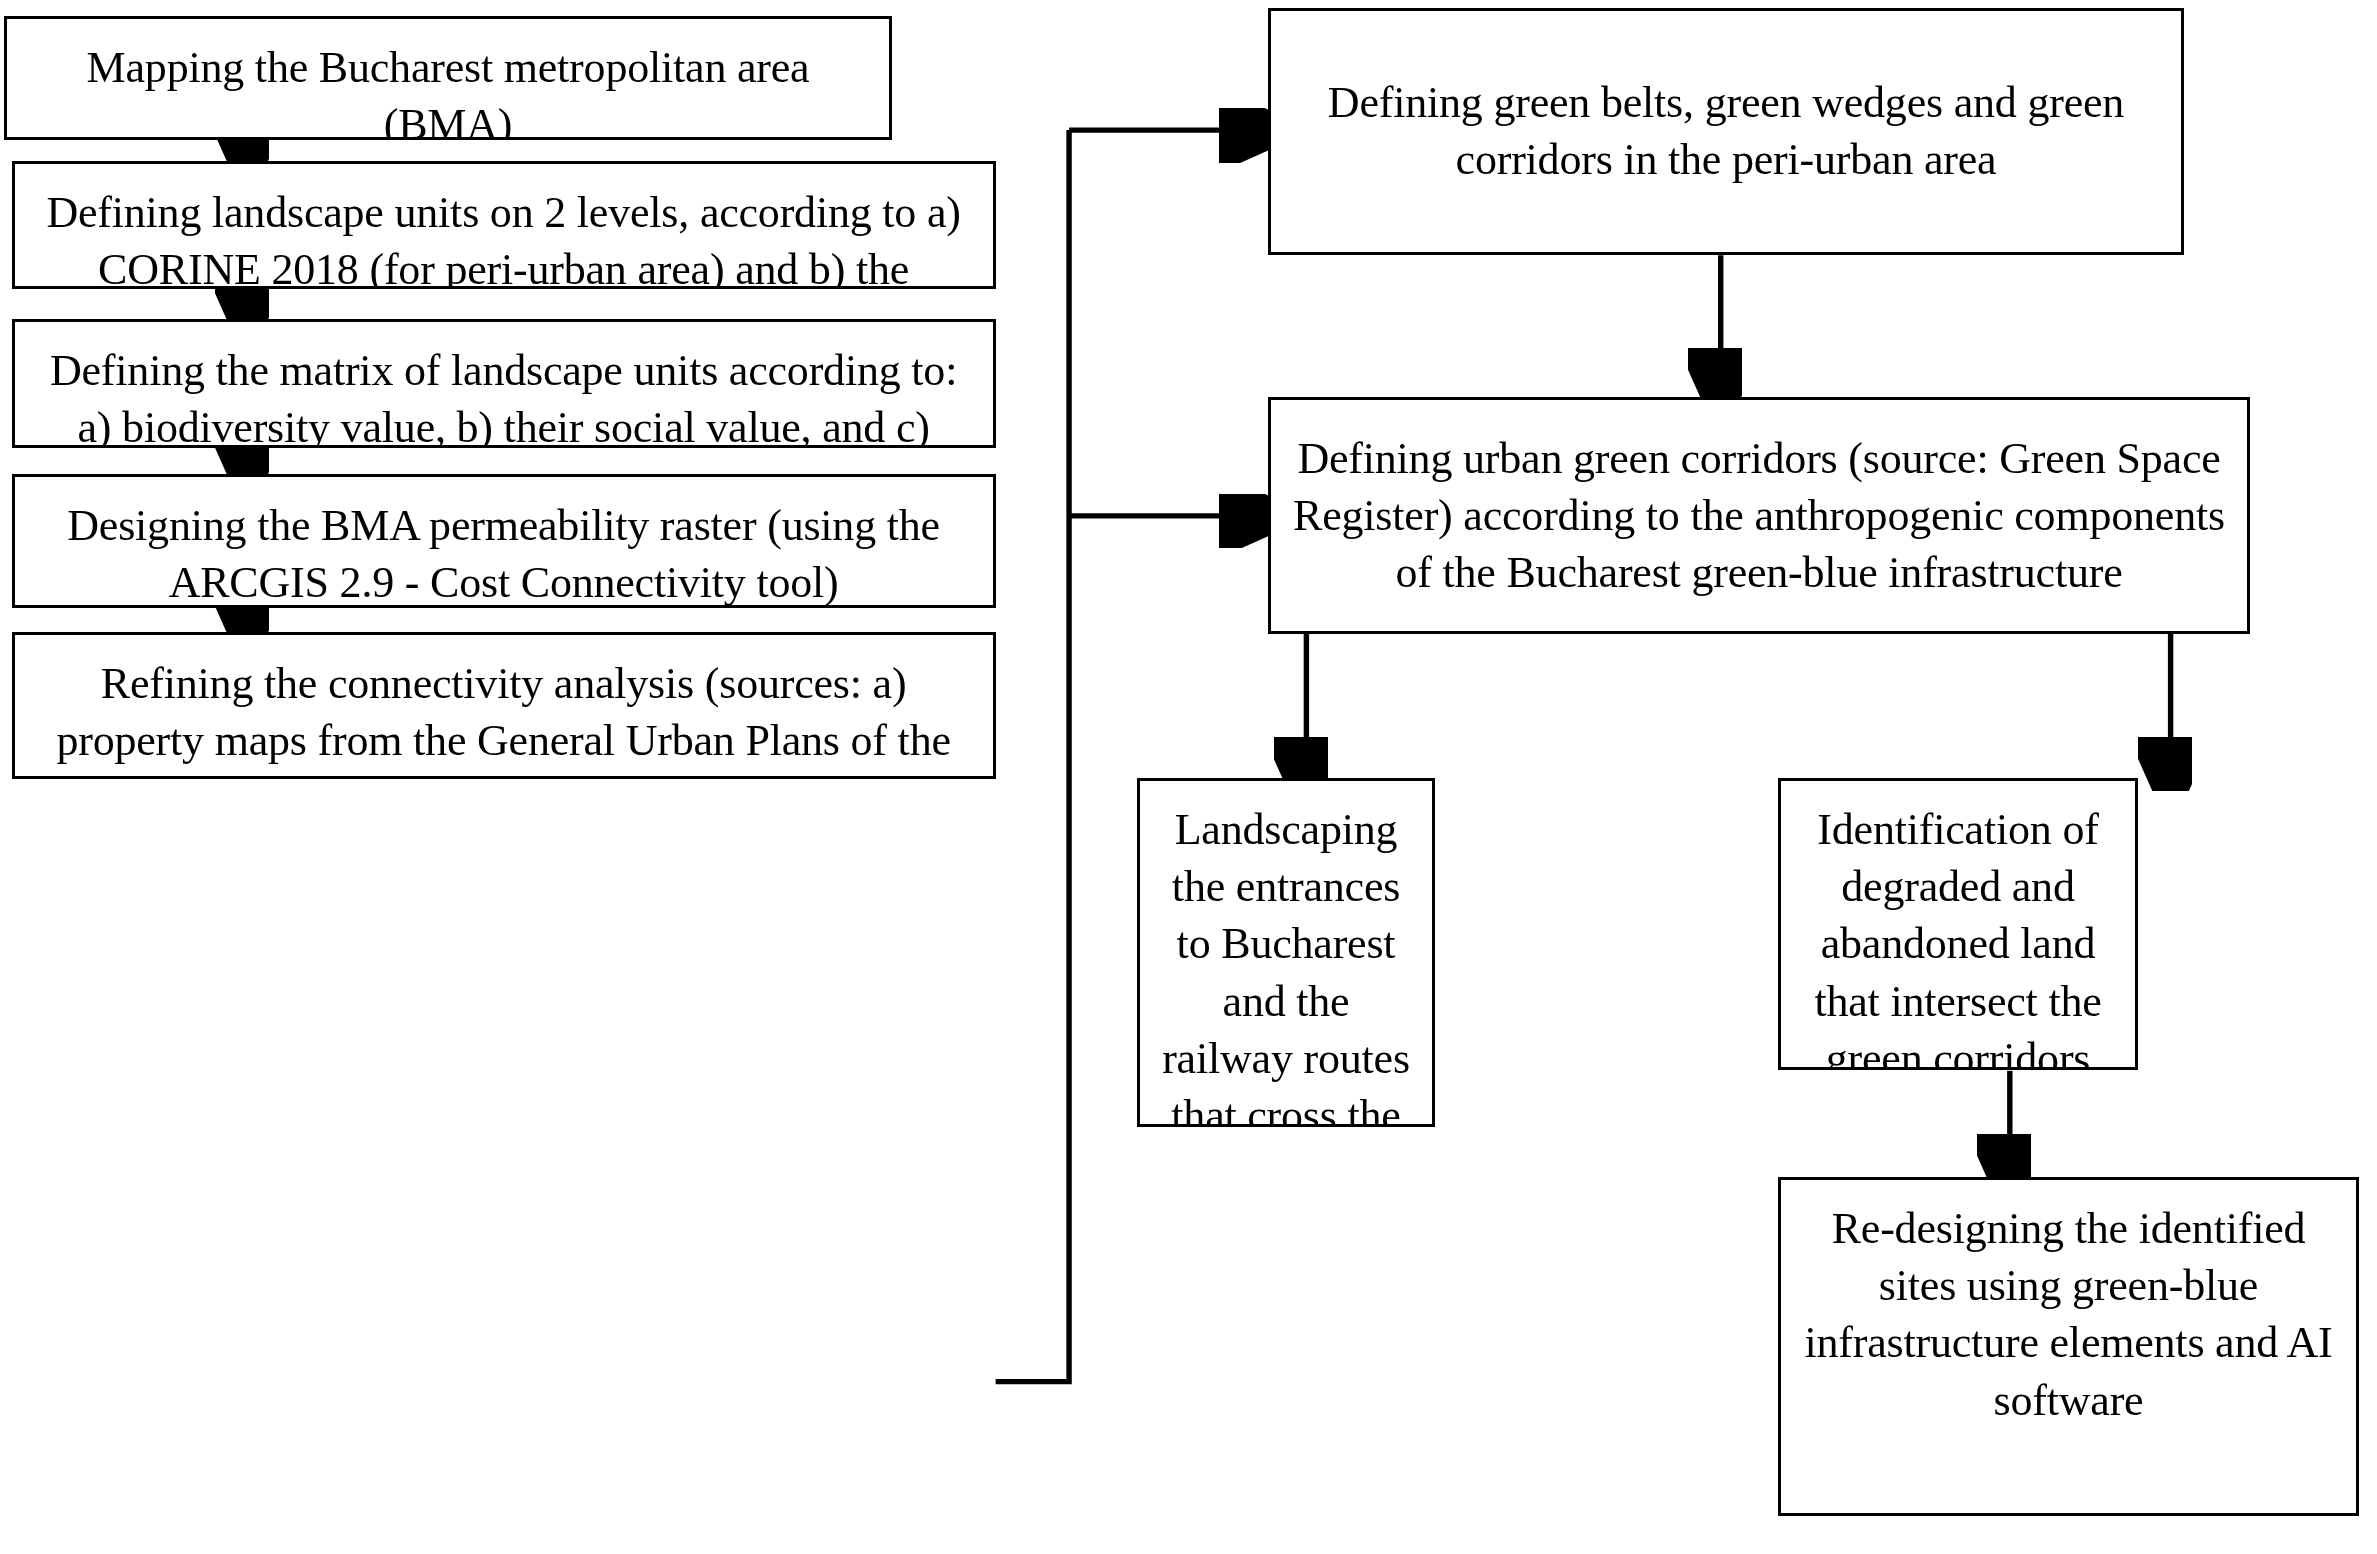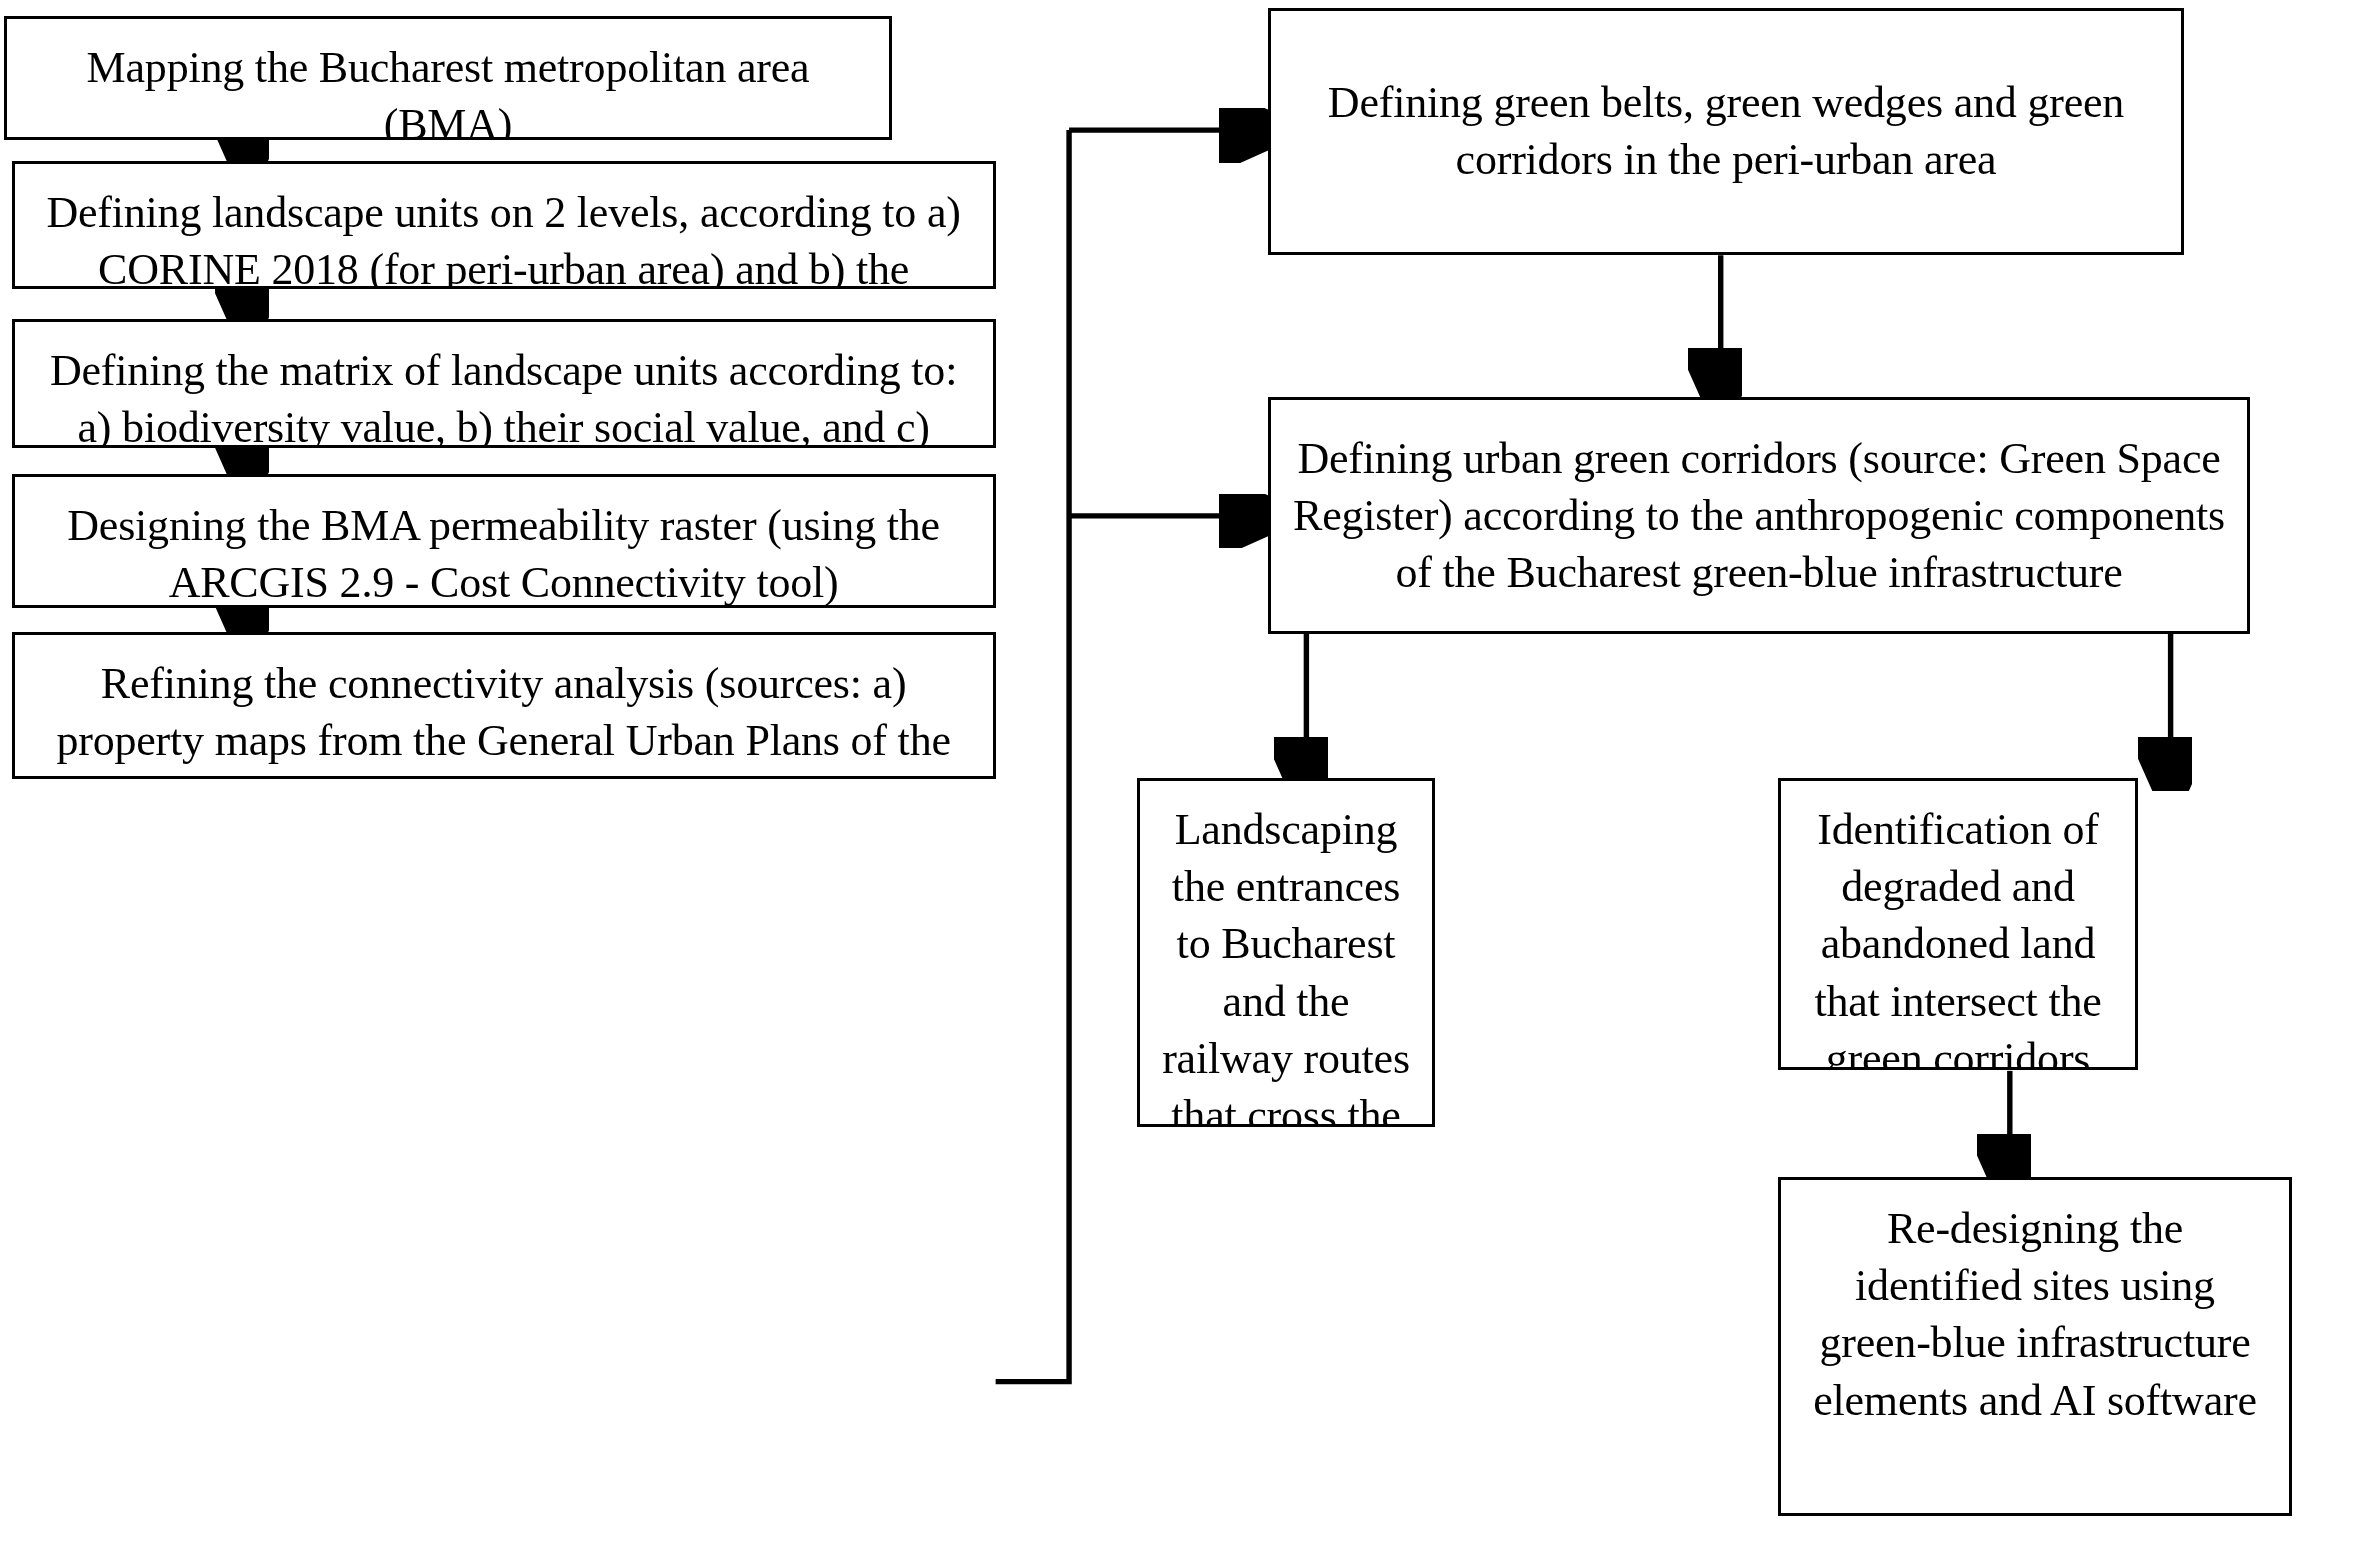--- a/index.html
+++ b/index.html
@@ -96,18 +96,18 @@
   </div>
 
   <div class="node top-align" style="left:1137px;top:778px;width:298px;height:349px;">
     <div class="txt">Landscaping the entrances to Bucharest and the railway routes that cross the city, and the urban regeneration of the major traffic arteries</div>
   </div>
 
   <div class="node top-align" style="left:1778px;top:778px;width:360px;height:292px;">
     <div class="txt">Identification of degraded and abandoned land that intersect the green corridors identified by the methodology</div>
   </div>
 
-  <div class="node top-align" style="left:1778px;top:1177px;width:514px;height:339px;">
+  <div class="node top-align" style="left:1778px;top:1177px;width:581px;height:339px;">
     <div class="txt">Re-designing the identified sites using green-blue infrastructure elements and AI software</div>
   </div>
 
 </div>
 
 
 </body></html>

